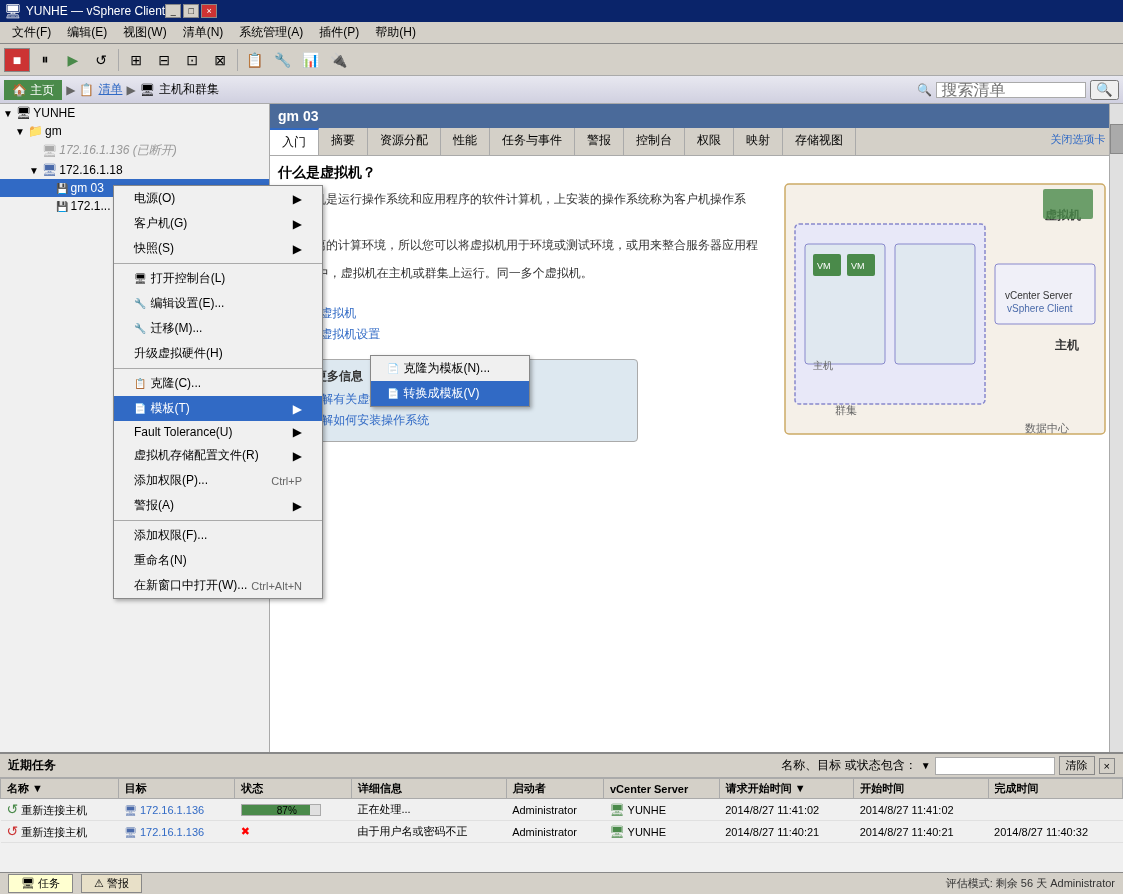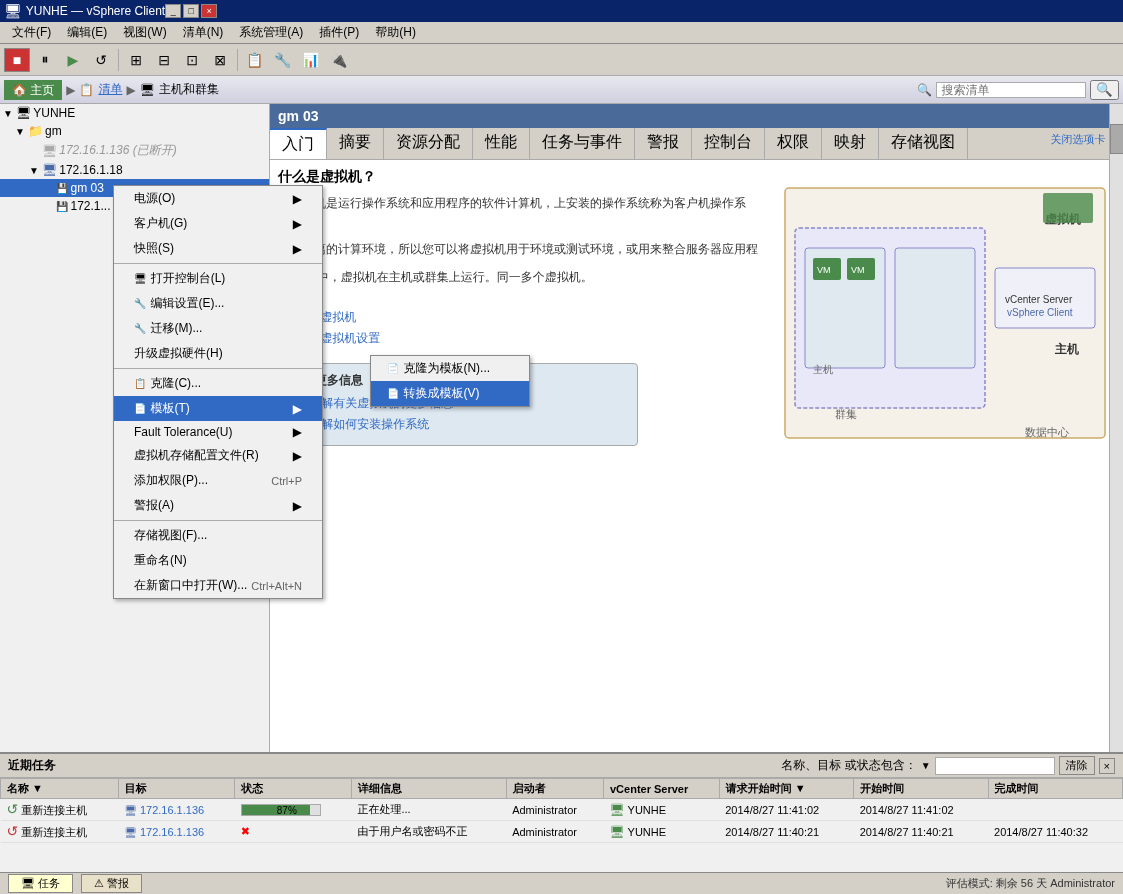--- a/index.html
+++ b/index.html
@@ -122,21 +122,21 @@
 
     
     .tabs {
       display: flex;
       background: #d4d0c8;
       border-bottom: 1px solid #aaa;
     }
     .tab {
       padding: 4px 12px;
       cursor: pointer;
-      font-size: 16px;
+      font-size: 12px;
       border-right: 1px solid #aaa;
     }
     .tab.active {
       background: white;
       border-top: 2px solid #316ac5;
     }
 
     
     .tab-content {
       padding: 8px;
@@ -364,21 +364,21 @@
     🏠 <span>主页</span>
   </button>
   <span style="color:#666;">▶</span>
   <span>📋</span>
   <span style="color:#316ac5; text-decoration:underline; cursor:pointer;">清单</span>
   <span style="color:#666;">▶</span>
   <span>🖥</span>
   <span>主机和群集</span>
   <div class="nav-search">
     <span>🔍</span>
-    <input type="text" style="width: 150px; height: 16px; font-size: 12px;" placeholder="搜索清单">
+    <input type="text" style="width: 150px; height: 16px; font-size: 16px;" placeholder="搜索清单">
     <button style="height:20px; padding:0 4px;">🔍</button>
   </div>
 </div>
 
 <div style="display:flex; height: calc(894px - 22px - 22px - 32px - 28px - 22px - 120px); position:relative;">
 
   <div id="sidebar">
     <div class="tree-item" style="padding-left:2px;">
       <span class="tree-toggle">▼</span>
       <span style="font-size:12px;">🖥</span>
@@ -538,21 +538,21 @@
   <div class="cm-item">
     <span>添加权限(P)...</span>
     <span class="cm-shortcut">Ctrl+P</span>
   </div>
   <div class="cm-item">
     <span>警报(A)</span>
     <span class="cm-arrow">▶</span>
   </div>
   <div class="cm-sep"></div>
   <div class="cm-item">
-    <span>存储视图(F)...</span>
+    <span>添加权限(F)...</span>
   </div>
   <div class="cm-item">
     <span>重命名(N)</span>
   </div>
   <div class="cm-item">
     <span>在新窗口中打开(W)...</span>
     <span class="cm-shortcut">Ctrl+Alt+N</span>
   </div>
 </div>
 

